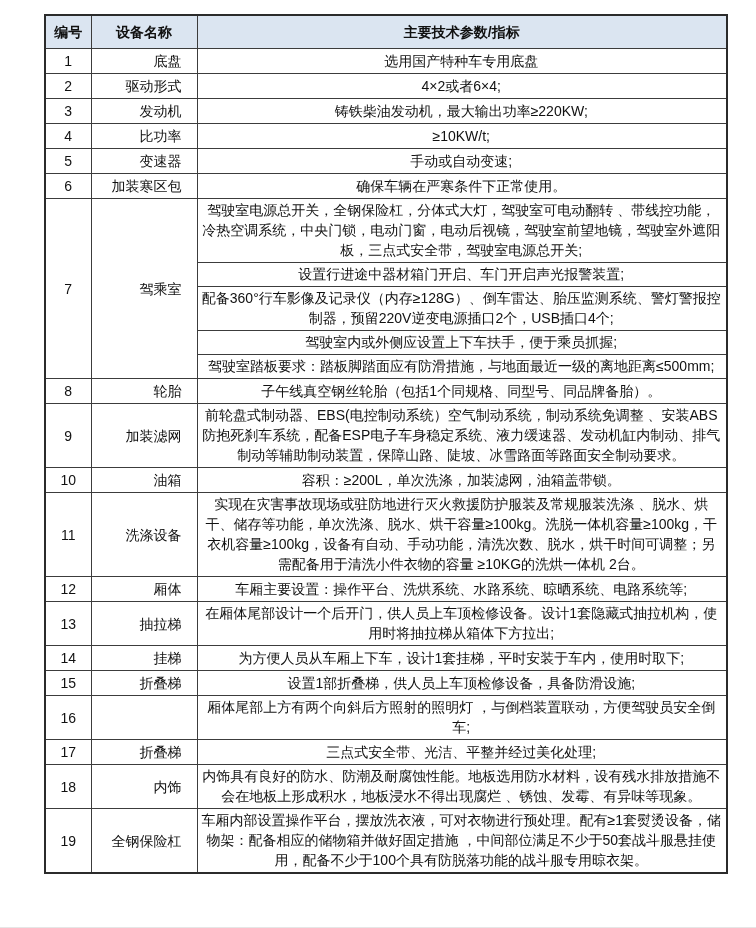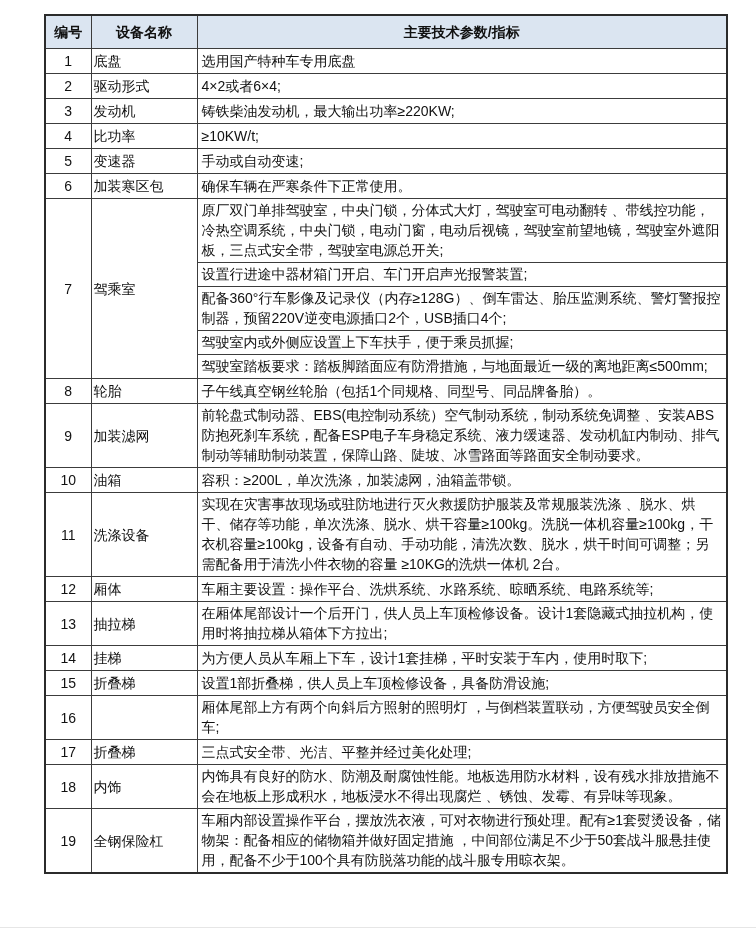--- a/index.html
+++ b/index.html
@@ -33,22 +33,22 @@
   }
   table.spec-table { border: 2px solid #2b2b2b; }
   th.c-no, th.c-name, th.c-spec {
     background: #dbe5f1;
     font-weight: bold;
     text-align: center;
     padding: 6px 2px;
     font-size: 15px;
   }
   td.c-no   { width: 46px;  text-align: center; padding: 2px 2px; }
-  td.c-name { width: 106px; text-align: left; padding: 2px 2px; }
-  td.c-spec { text-align: left; padding: 1px 5px 2px 4px; }
+  td.c-name { width: 106px; text-align: right; padding: 2px 15px; }
+  td.c-spec { text-align: center; padding: 1px 5px 2px 4px; }
   col.col-no   { width: 46px; }
   col.col-name { width: 106px; }
   col.col-spec { width: auto; }
   .page-bottom-edge {
     position: absolute;
     left: 0; bottom: 0;
     width: 100%; height: 1px;
     background: #e6e6e6;
   }
 </style>
@@ -97,21 +97,21 @@
             <td class="c-spec">手动或自动变速;</td>
           </tr>
           <tr>
             <td class="c-no" rowspan="1">6</td>
             <td class="c-name" rowspan="1">加装寒区包</td>
             <td class="c-spec">确保车辆在严寒条件下正常使用。</td>
           </tr>
           <tr>
             <td class="c-no" rowspan="5">7</td>
             <td class="c-name" rowspan="5">驾乘室</td>
-            <td class="c-spec">原厂双门单排驾驶室，中央门锁，分体式大灯，驾驶室可电动翻转 、带线控功能，冷热空调系统，中央门锁，电动门窗，电动后视镜，驾驶室前望地镜，驾驶室外遮阳板，三点式安全带，驾驶室电源总开关;</td>
+            <td class="c-spec">驾驶室电源总开关，全钢保险杠，分体式大灯，驾驶室可电动翻转 、带线控功能，冷热空调系统，中央门锁，电动门窗，电动后视镜，驾驶室前望地镜，驾驶室外遮阳板，三点式安全带，驾驶室电源总开关;</td>
           </tr>
           <tr>
             <td class="c-spec">设置行进途中器材箱门开启、车门开启声光报警装置;</td>
           </tr>
           <tr>
             <td class="c-spec">配备360°行车影像及记录仪（内存≥128G）、倒车雷达、胎压监测系统、警灯警报控制器，预留220V逆变电源插口2个，USB插口4个;</td>
           </tr>
           <tr>
             <td class="c-spec">驾驶室内或外侧应设置上下车扶手，便于乘员抓握;</td>
           </tr>

